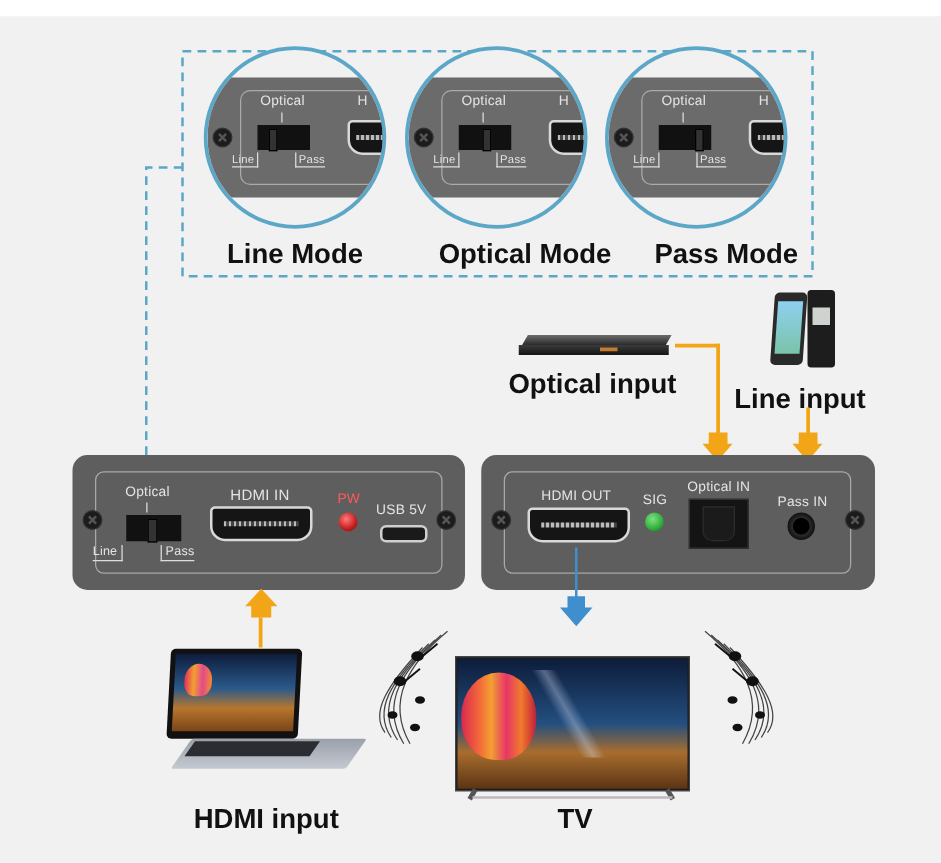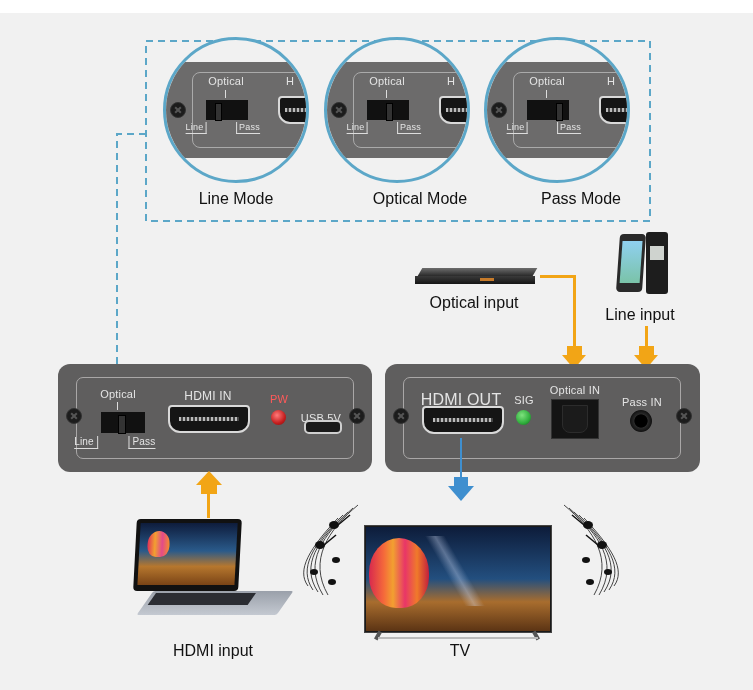--- a/index.html
+++ b/index.html
@@ -1,19 +1,19 @@
 <!DOCTYPE html>
 <html><head>
 <meta charset="utf-8">
 <style>
   html, body { margin:0; padding:0; }
   body { width:753px; height:690px; background:#f1f1f1; position:relative; overflow:hidden; font-family:"Liberation Sans", sans-serif; }
   .topstrip { position:absolute; left:0; top:0; width:753px; height:13px; background:#ffffff; }
   .abs { position:absolute; }
-  .label-big { position:absolute; font-weight:normal; color:#111; font-size:16px; white-space:nowrap; transform:translateX(-50%); }
+  .label-big { position:absolute; font-weight:bold; color:#111; font-size:22px; white-space:nowrap; transform:translateX(-50%); }
   .panel { position:absolute; background:#5f5e5e; border-radius:12px; }
   .panel-inner { position:absolute; border:1px solid #a9a7a7; border-radius:7px; }
   .screw { position:absolute; width:14px; height:14px; border-radius:50%; background:#1c1c1c; border:1px solid #333; }
   .screw::before, .screw::after { content:""; position:absolute; left:3px; top:6px; width:8px; height:2px; background:#555; transform:rotate(45deg); }
   .screw::after { transform:rotate(-45deg); }
   .ptext { position:absolute; color:#e4e4e4; font-size:11px; white-space:nowrap; transform:translateX(-50%); letter-spacing:0.2px; }
   .hdmi { position:absolute; background:#151515; border:2px solid #d9d9d9; border-radius:4px 4px 12px 12px; }
   .hdmi::after { content:""; position:absolute; left:12%; right:12%; top:40%; height:4px; background:repeating-linear-gradient(90deg,#bbb 0 2px,#444 2px 4px); }
   .switch { position:absolute; background:#111; }
   .knob { position:absolute; background:#333; border:1px solid #000; }
@@ -123,30 +123,30 @@
   </div>
   <div class="ptext" style="left:28px;top:72px;font-size:10px;border-bottom:1px solid #ddd;border-right:1px solid #ddd;padding:0 3px 1px 0;">Line</div>
   <div class="ptext" style="left:84px;top:72px;font-size:10px;border-bottom:1px solid #ddd;border-left:1px solid #ddd;padding:0 0 1px 3px;">Pass</div>
 
   <div class="ptext" style="left:150px;top:25px;font-size:12px;">HDMI IN</div>
   <div class="hdmi" style="left:110px;top:41px;width:78px;height:24px;"></div>
 
   <div class="ptext" style="left:221px;top:29px;color:#ff5a5a;">PW</div>
   <div class="abs" style="left:213px;top:46px;width:15px;height:15px;border-radius:50%;background:radial-gradient(circle at 40% 35%,#ff7a7a,#c41d1d 60%,#7a0c0c);"></div>
 
-  <div class="ptext" style="left:263px;top:48px;">USB 5V</div>
+  <div class="ptext" style="left:263px;top:38px;">USB 5V</div>
   <div class="abs" style="left:246px;top:56px;width:34px;height:10px;background:#1a1a1a;border:2px solid #cfcfcf;border-radius:5px;"></div>
 </div>
 
 <div class="panel" style="left:385px;top:364px;width:315px;height:108px;">
   <div class="panel-inner" style="left:18px;top:13px;width:276px;height:80px;"></div>
   <div class="screw" style="left:8px;top:44px;"></div>
   <div class="screw" style="left:291px;top:44px;"></div>
 
-  <div class="ptext" style="left:76px;top:27px;font-size:16px;">HDMI OUT</div>
+  <div class="ptext" style="left:76px;top:27px;font-size:11px;">HDMI OUT</div>
   <div class="hdmi" style="left:37px;top:42px;width:78px;height:24px;"></div>
 
   <div class="ptext" style="left:139px;top:30px;">SIG</div>
   <div class="abs" style="left:131px;top:46px;width:15px;height:15px;border-radius:50%;background:radial-gradient(circle at 40% 35%,#7ee27e,#2fae3c 60%,#155d1b);"></div>
 
   <div class="ptext" style="left:190px;top:20px;font-size:11px;">Optical IN</div>
   <div class="abs" style="left:166px;top:35px;width:46px;height:38px;background:#141414;border:1px solid #333;">
     <div class="abs" style="left:10px;top:5px;width:24px;height:26px;border:1px solid #2c2c2c;border-radius:0 0 8px 8px;background:#1b1b1b;"></div>
   </div>
 

